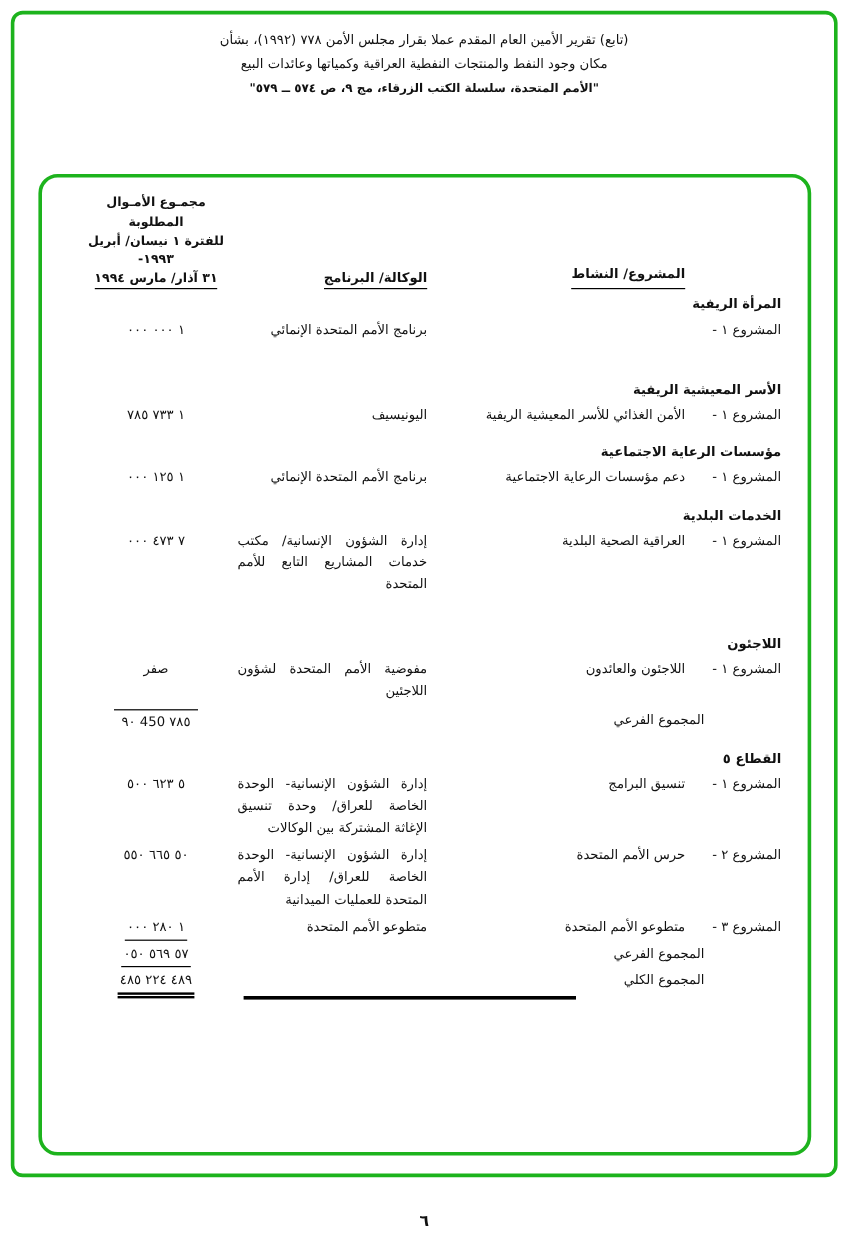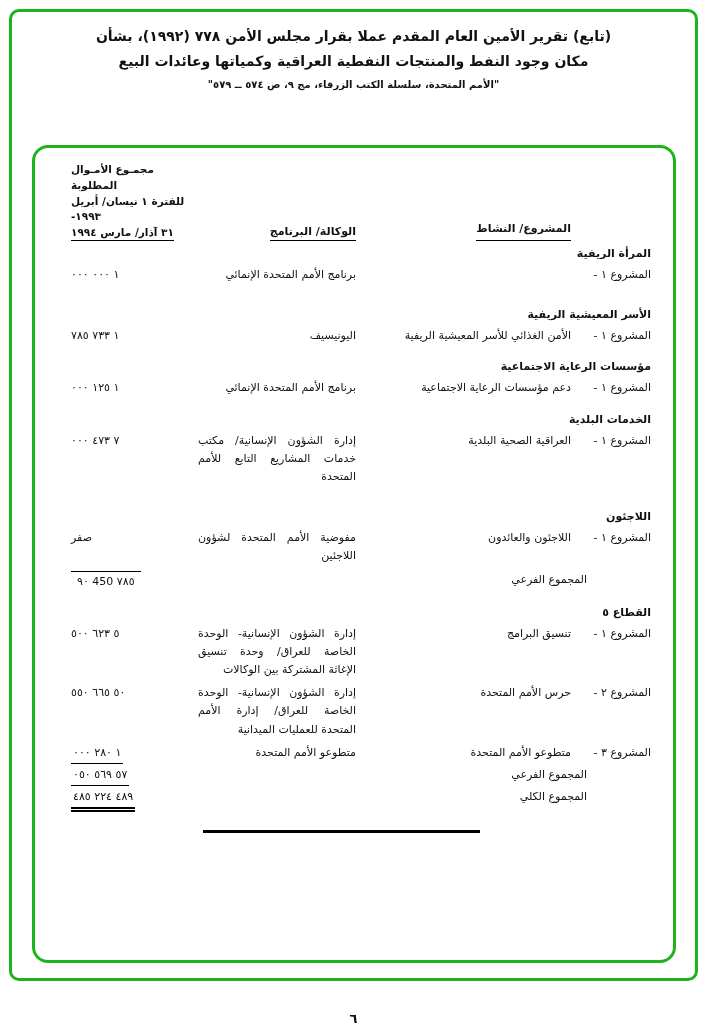--- a/index.html
+++ b/index.html
@@ -10,47 +10,47 @@
     color:#111;
     font-family:"DejaVu Sans", sans-serif;
     direction:rtl;
     overflow:hidden;
   }
   .outer-frame {
     position:absolute; left:9px; top:9px; width:689px; height:972px;
     border:3px solid var(--accent,#1db31d); border-radius:10px;
   }
   .doc-header { position:absolute; top:24px; left:0; right:0; text-align:center; }
-  .doc-header .h1 { font-size:14px; font-weight:bold; line-height:1.8; }
+  .doc-header .h1 { font-size:11px; font-weight:normal; line-height:1.8; }
   .doc-header .h2 { font-size:10px; font-weight:bold; margin-top:5px; }
 
   .table-box {
     position:absolute; left:32px; top:145px; width:644px; height:818px;
     border:3px solid var(--accent,#1db31d); border-radius:16px;
     padding:14px 22px 0 40px;
   }
   .tbl { font-size:11px; line-height:1.65; }
   .row { display:grid; grid-template-columns:286px 158px 118px; column-gap:9px; margin-bottom:5px; }
   .th-row { align-items:end; margin-bottom:4px; }
   .th { font-weight:bold; }
   .th-project { margin-right:80px; text-align:center; }
   .th-agency { text-align:center; }
   .th-amount { text-align:center; font-size:10.5px; line-height:1.5; }
   .u { border-bottom:1.5px solid #000; padding-bottom:2px; }
 
   .sec-title { font-weight:bold; margin:13px 0 3px; }
   .sec-title.first { margin-top:4px; }
   .sec-title.sub { margin-top:0; }
-  .sec-title.big-gap { margin-top:22px; }
+  .sec-title.big-gap { margin-top:32px; }
 
   .c-project { display:flex; }
   .pnum { flex:0 0 80px; }
   .pdesc { flex:1; text-align:justify; text-align-last:right; }
   .c-agency { text-align:justify; text-align-last:right; }
-  .c-amount { text-align:left; }
+  .c-amount { text-align:center; }
   .amt { direction:ltr; unicode-bidi:isolate; display:inline-block; white-space:nowrap; }
   .amt-overline { border-top:1.5px solid #000; padding:1px 6px 0; }
   .amt-u1 { border-bottom:1.5px solid #000; padding:0 2px 1px; }
   .amt-u2 { border-bottom:5px double #000; padding:0 2px 1px; }
 
   .total-row { margin-bottom:2px; }
   .sub-label { margin-right:64px; }
 
   .divider { position:absolute; left:168px; top:682px; width:277px; height:2.5px; background:#000; }
 

